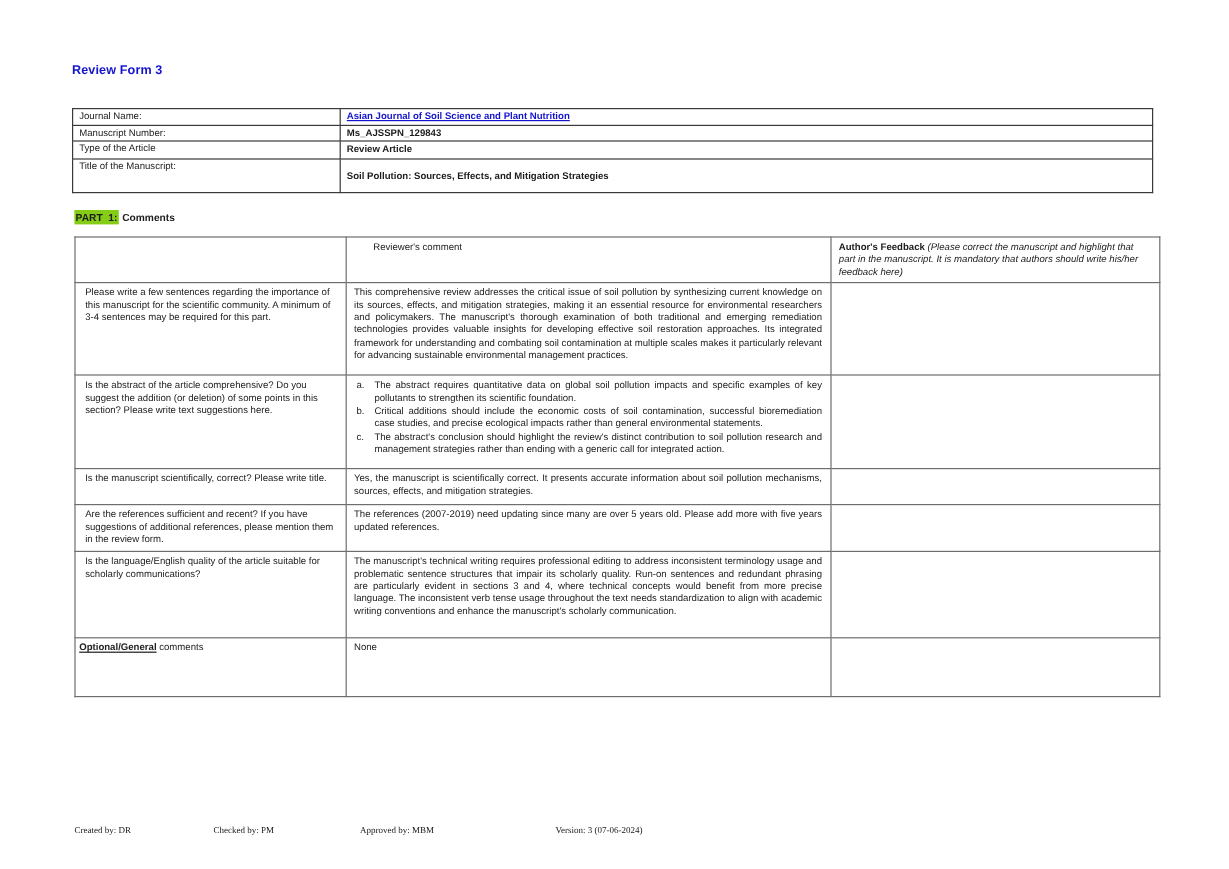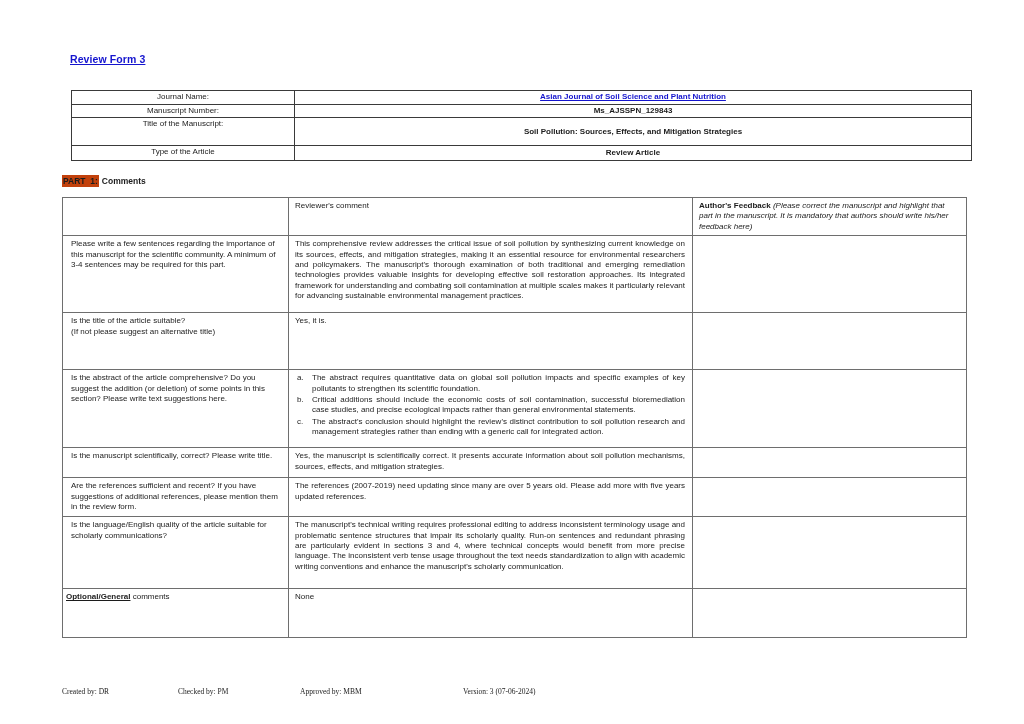--- a/index.html
+++ b/index.html
@@ -12,36 +12,34 @@
   .page {
     position: relative;
     width: 1024px;
     height: 724px;
     background: #ffffff;
     overflow: hidden;
   }
   
   .doc-title {
     position: absolute;
-    left: 70px; top: 53px;
+    left: 60px; top: 53px;
     font-size: 10.5px;
     font-weight: bold;
     color: #1414ce;
-    text-decoration: underline;
     letter-spacing: 0.1px;
   }
   
   table.info {
     position: absolute;
-    left: 71px; top: 90px;
+    left: 60px; top: 90px;
     width: 900px;
     border-collapse: collapse;
     table-layout: fixed;
     font-size: 8px;
-    text-align: center;
   }
   table.info td {
     border: 1px solid #3a3a3a;
     padding: 1px 5px;
     line-height: 1.3;
   }
   table.info td.label { vertical-align: top; }
   table.info td.value { vertical-align: middle; font-weight: bold; }
   table.info a.journal-link {
     color: #1414ce;
@@ -49,21 +47,21 @@
     text-decoration: underline;
   }
   
   .part1 {
     position: absolute;
     left: 62px; top: 176px;
     font-size: 8.5px;
     font-weight: bold;
   }
   .part1 .badge {
-    background: #c2410c;
+    background: #84cc16;
     white-space: pre;
     padding: 1px 1px;
   }
   .part1 .part1-label { margin-left: 3px; }
   
   table.comments {
     position: absolute;
     left: 62px; top: 197px;
     width: 904px;
     border-collapse: collapse;
@@ -79,21 +77,21 @@
   }
   td.q-cell {
     font-weight: bold;
     padding: 3px 8px 2px 8px;
     white-space: pre-line;
   }
   td.c-cell { padding: 3px 7px 2px 6px; }
   td.f-cell { padding: 3px 6px; }
   .c-text { text-align: justify; }
   th.h-empty { }
-  th.h-reviewer { font-weight: bold; padding: 3px 6px; }
+  th.h-reviewer { font-weight: bold; padding: 3px 22px; }
   th.h-feedback { padding: 3px 6px; line-height: 1.32; }
   .fb-title { font-weight: bold; margin-top: 16px; }
   .fb-note { font-style: italic; font-weight: normal; text-align: right; }
   
   .abc-list { }
   .abc-item { display: flex; margin-bottom: 1px; }
   .abc-marker { width: 17px; flex: 0 0 17px; padding-left: 2px; }
   .abc-text { flex: 1; text-align: justify; }
   
   td.opt-cell { padding: 3px 8px 2px 3px; font-weight: normal; }
@@ -125,27 +123,27 @@
       </colgroup>
     <tbody>
         <tr style="height:14px">
       <td class="label">Journal Name:</td>
       <td class="value"><a href="#" class="journal-link">Asian Journal of Soil Science and Plant Nutrition</a></td>
     </tr>
     <tr style="height:13px">
       <td class="label">Manuscript Number:</td>
       <td class="value">Ms_AJSSPN_129843</td>
     </tr>
+    <tr style="height:15px">
+      <td class="label">Type of the Article</td>
+      <td class="value">Review Article</td>
+    </tr>
     <tr style="height:28px">
       <td class="label">Title of the Manuscript:</td>
       <td class="value">Soil Pollution: Sources, Effects, and Mitigation Strategies</td>
-    </tr>
-    <tr style="height:15px">
-      <td class="label">Type of the Article</td>
-      <td class="value">Review Article</td>
     </tr>
   </tbody>
     </table>
 
   <div class="part1">
     <span class="badge">PART  1:</span><span class="part1-label">Comments</span>
   </div>
 
   <table class="comments">
     <colgroup>
@@ -162,28 +160,20 @@
     </tr>
 
     <tr style="height:77px">
       <td class="q-cell">Please write a few sentences regarding the importance of this manuscript for the scientific community. A minimum of 3-4 sentences may be required for this part.</td>
       <td class="c-cell">
             <div class="c-text">This comprehensive review addresses the critical issue of soil pollution by synthesizing current knowledge on its sources, effects, and mitigation strategies, making it an essential resource for environmental researchers and policymakers. The manuscript's thorough examination of both traditional and emerging remediation technologies provides valuable insights for developing effective soil restoration approaches. Its integrated framework for understanding and combating soil contamination at multiple scales makes it particularly relevant for advancing sustainable environmental management practices.</div>
           </td>
       <td class="f-cell"></td>
     </tr>
 
-    <tr style="height:57px">
-      <td class="q-cell">Is the title of the article suitable?
-(If not please suggest an alternative title)</td>
-      <td class="c-cell">
-            <div class="c-text">Yes, it is.</div>
-          </td>
-      <td class="f-cell"></td>
-    </tr>
 
     <tr style="height:78px">
       <td class="q-cell">Is the abstract of the article comprehensive? Do you suggest the addition (or deletion) of some points in this section? Please write text suggestions here.</td>
       <td class="c-cell">
         <div class="abc-list">
           <div class="abc-item">
             <span class="abc-marker">a.</span>
             <span class="abc-text">The abstract requires quantitative data on global soil pollution impacts and specific examples of key pollutants to strengthen its scientific foundation.</span>
           </div>
           <div class="abc-item">

